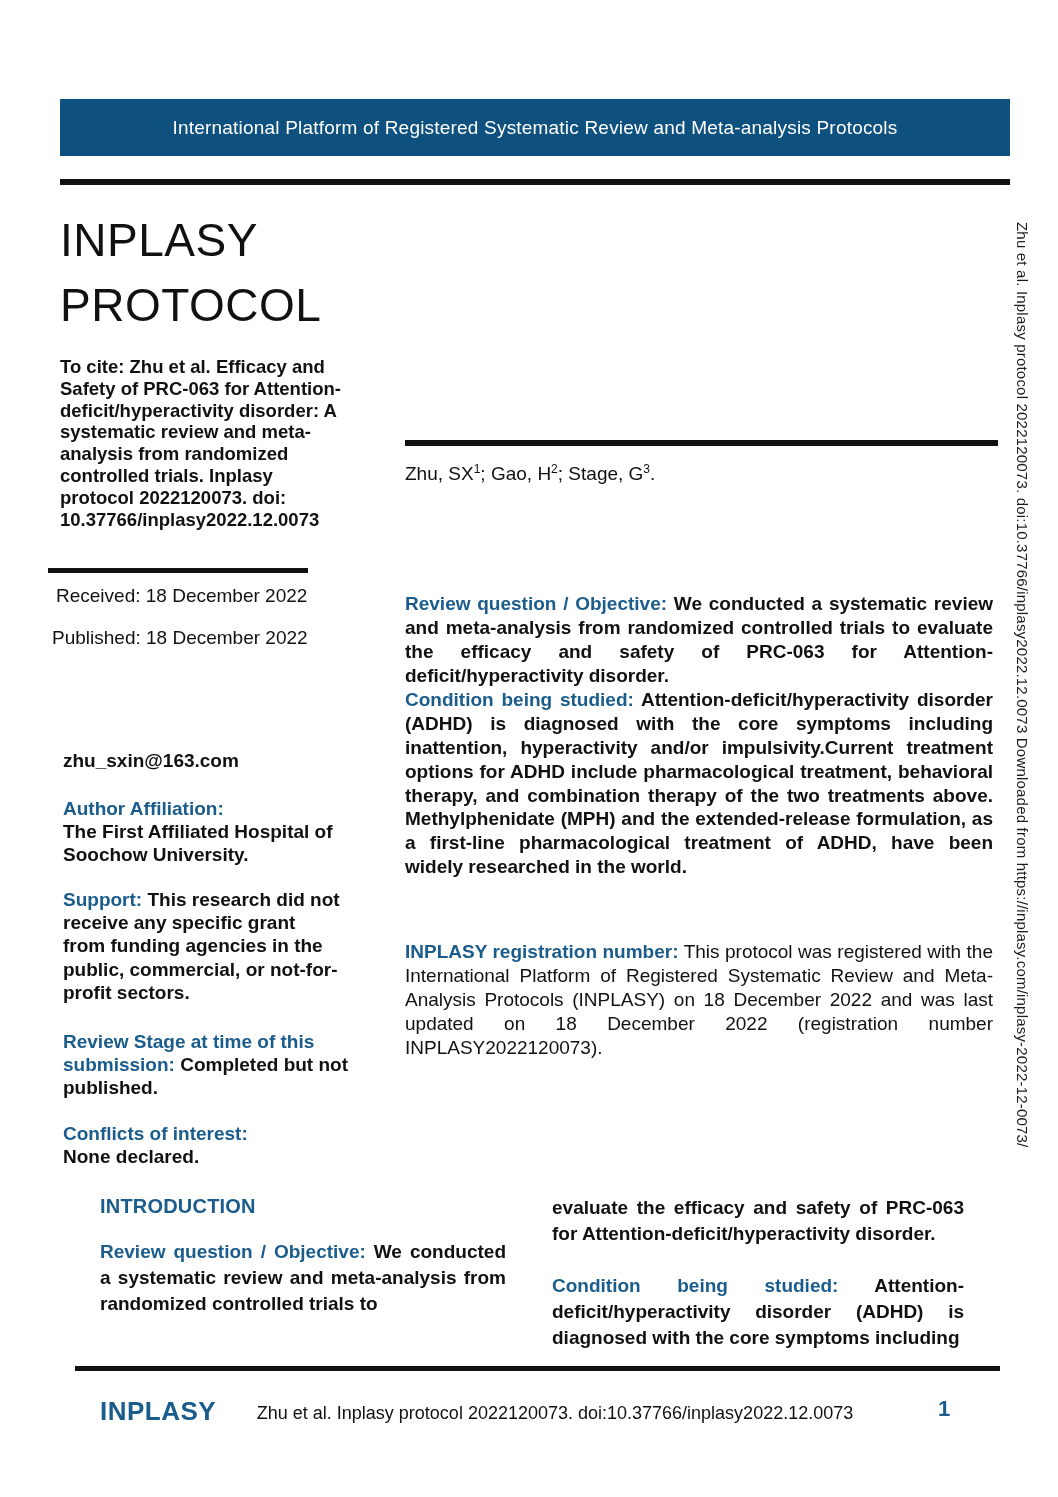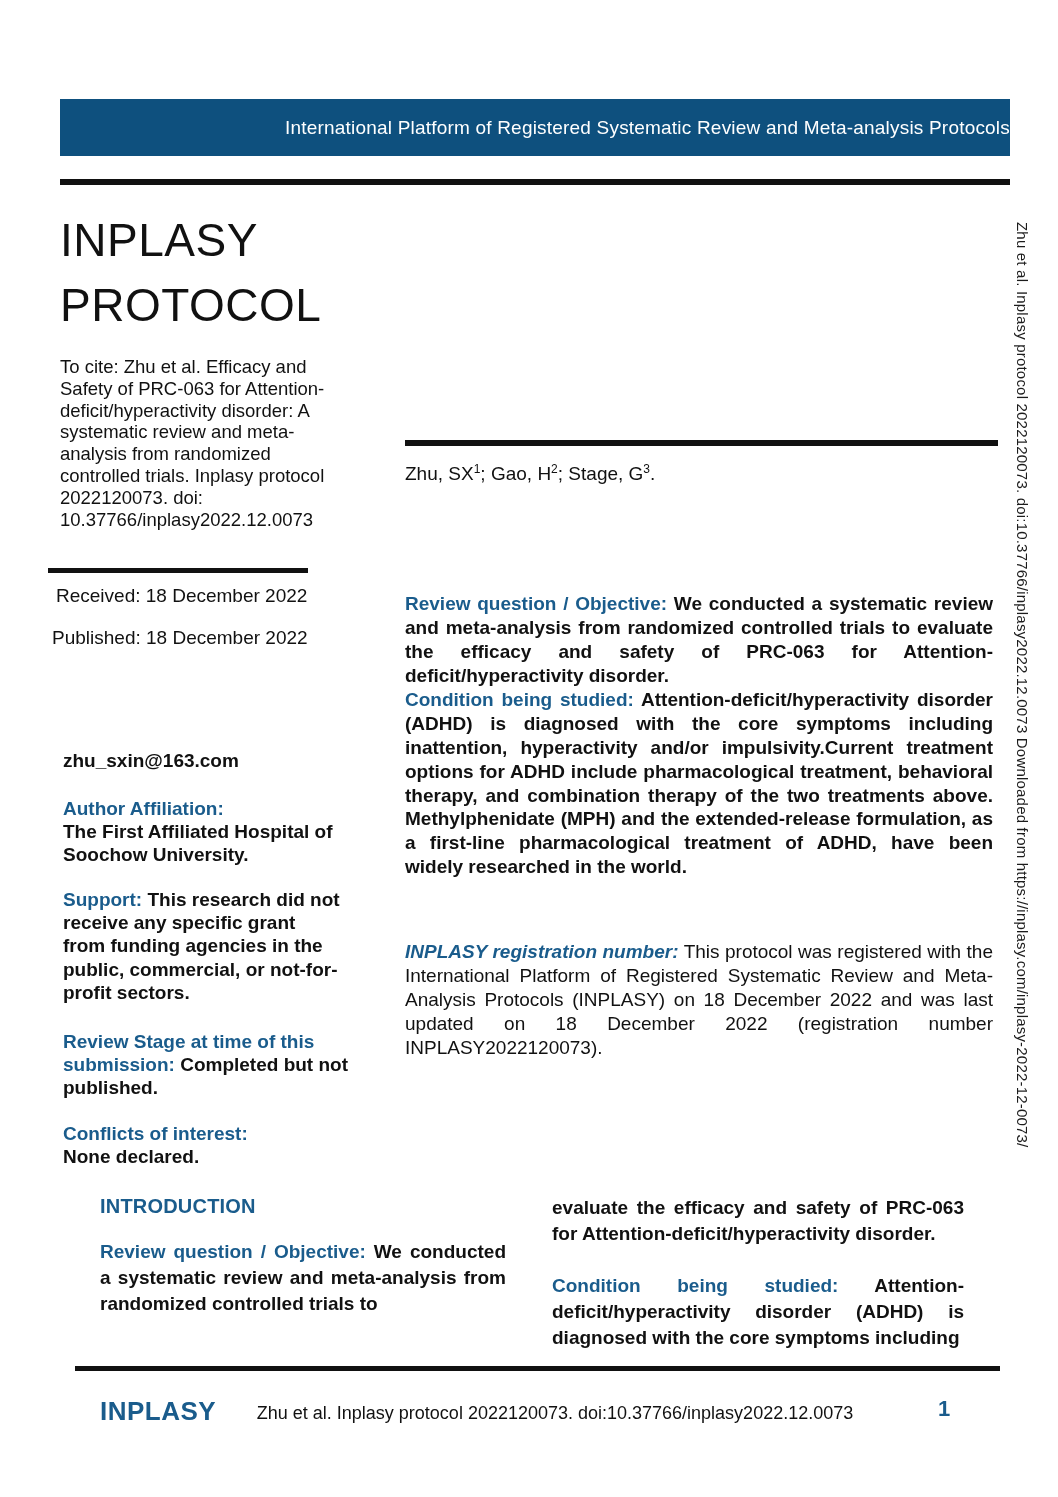--- a/index.html
+++ b/index.html
@@ -6,31 +6,31 @@
     --accent:#1A5C8C;
     --banner:#0E507E;
     --ink:#141414;
   }
   *{margin:0;padding:0;box-sizing:border-box;}
   html,body{background:#ffffff;}
   body{font-family:"Liberation Sans","DejaVu Sans",sans-serif;color:var(--ink);}
   .page{position:relative;width:1058px;height:1497px;background:#ffffff;overflow:hidden;}
 
   .banner{position:absolute;left:60px;top:99px;width:950px;height:57px;
-    background:var(--banner);display:flex;align-items:center;justify-content:flex-end;
+    background:var(--banner);display:flex;align-items:center;justify-content:center;
     color:#ffffff;font-size:19px;letter-spacing:.2px;}
   .rule{position:absolute;background:#111111;}
   .rule-top{left:60px;top:179px;width:950px;height:6px;}
   .rule-title{left:405px;top:440px;width:593px;height:6px;}
   .rule-side{left:48px;top:568px;width:260px;height:5px;}
   .rule-footer{left:75px;top:1366px;width:925px;height:5px;}
 
   .masthead{position:absolute;left:60px;top:208px;font-size:46px;line-height:1.42;
     color:#111111;letter-spacing:.5px;}
-  .cite{position:absolute;left:60px;top:356px;width:284px;font-size:18.5px;line-height:1.18;color:#111111;}
+  .cite{position:absolute;left:60px;top:356px;width:284px;font-size:18.5px;line-height:1.18;color:#111111;font-weight:bold;}
 
   .side{position:absolute;font-size:19px;color:#111111;}
   .side .lbl{color:var(--accent);font-weight:700;}
   .side.plain{font-weight:400;}
   .side.bold{font-weight:700;line-height:1.22;}
   .received{left:56px;top:585px;}
   .published{left:52px;top:627px;}
   .corr{left:63px;top:680px;}
   .email{left:63px;top:749px;}
   .affil{left:63px;top:797px;width:280px;}
@@ -41,21 +41,21 @@
   .title{position:absolute;left:405px;top:250px;width:592px;
     font-size:27px;font-weight:700;line-height:1.4;color:var(--accent);}
   .authors{position:absolute;left:405px;top:462px;font-size:19px;color:#111111;}
   .authors sup{font-size:12px;}
 
   .bodycol{position:absolute;left:405px;width:588px;font-size:19px;line-height:1.26;
     text-align:justify;color:#111111;}
   .bodycol .lbl{color:var(--accent);font-weight:700;}
   .qblock{top:592px;font-weight:700;}
   .regblock{top:940px;font-weight:400;}
-  .regblock .lbl{font-weight:700;font-style:italic;}
+  .regblock .lbl{font-weight:700;}
 
   .intro-head{position:absolute;left:100px;top:1195px;font-size:20px;font-weight:700;
     color:var(--accent);letter-spacing:.2px;}
   .intro-col{position:absolute;font-size:19px;font-weight:700;line-height:1.37;
     text-align:justify;color:#111111;}
   .intro-col .lbl{color:var(--accent);}
   .intro-col1{left:100px;top:1239px;width:406px;}
   .intro-col2{left:552px;top:1195px;width:412px;}
   .intro-col2 .part2{margin-top:26px;}
 

